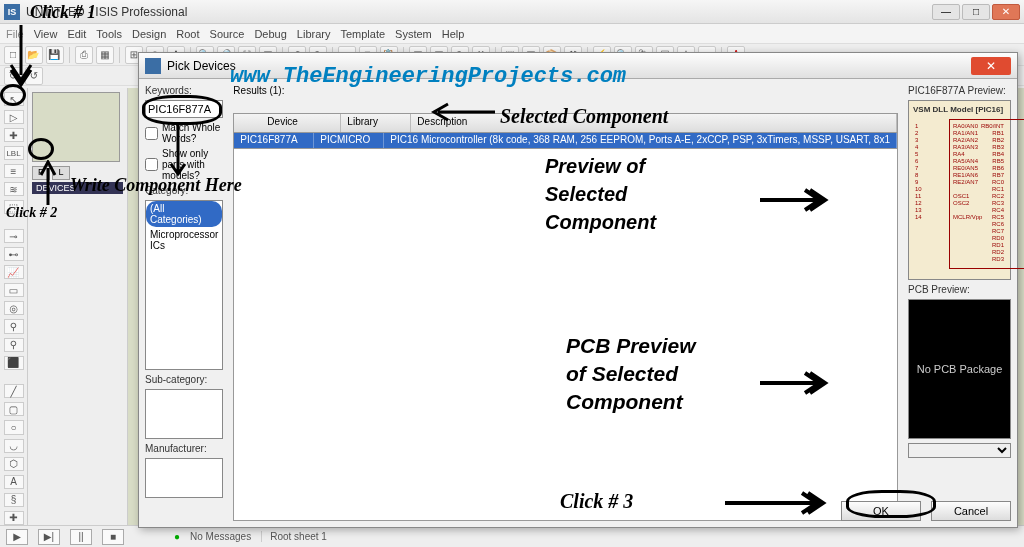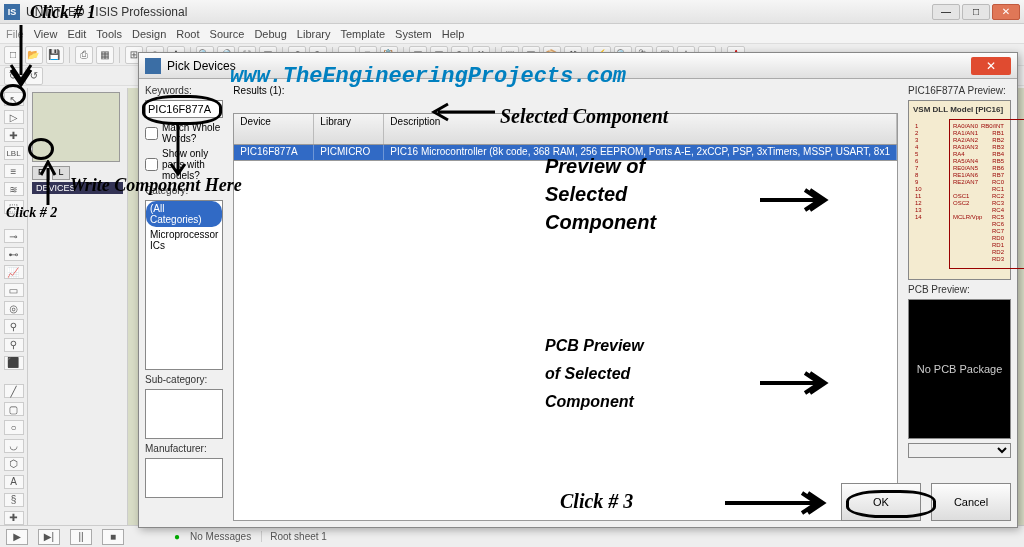--- a/index.html
+++ b/index.html
@@ -45,36 +45,36 @@
   .dlg-left label { color:#333; }
   .dlg-left input[type=text] { width:100%; border:1px solid #888; padding:2px; font-size:11px;}
   .dlg-left .chk { display:flex; align-items:center; gap:4px;}
   .dlg-left .listbox { border:1px solid #888; background:#fff; height:170px; overflow:auto;}
   .dlg-left .listbox .item { padding:2px 4px; font-size:10px;}
   .dlg-left .listbox .item.sel { background:#316ac5; color:#fff;border-radius:10px;}
   .dlg-left .smallbox { border:1px solid #888; background:#fff; height:50px;}
 
   .dlg-mid { flex:1; padding:6px 4px; display:flex; flex-direction:column;}
   .dlg-mid .res-label { font-size:10px; margin-bottom:17px;}
-  .dlg-mid .res-header { height:32px; background:linear-gradient(#f4f4f4,#ddd); border:1px solid #999; display:flex; font-size:10px;}
+  .dlg-mid .res-header { height:20px; background:linear-gradient(#f4f4f4,#ddd); border:1px solid #999; display:flex; font-size:10px;padding-left:27px;}
   .dlg-mid .res-header div { padding:2px 6px; border-right:1px solid #bbb;}
   .dlg-mid .res-row { height:16px; background:#316ac5; color:#fff; display:flex; font-size:10px; border:1px solid #999; border-top:none;}
   .dlg-mid .res-row div { padding:1px 6px; border-right:1px solid rgba(255,255,255,0.3); overflow:hidden; white-space:nowrap;}
   .dlg-mid .res-body { flex:1; background:#fff; border:1px solid #999; border-top:none;}
 
   .dlg-right { width:190px; padding:6px; display:flex; flex-direction:column; gap:4px;}
   .dlg-right .sect-label { font-size:10px; color:#333;}
   .dlg-right .schematic { height:180px; background:#f4ebd0; border:1px solid #888; position:relative; font-size:6px; color:#900; padding:4px;}
   .dlg-right .schematic .chip { position:absolute; left:40px; top:18px; width:100px; height:150px; border:1px solid #900;}
   .dlg-right .schematic .model { font-size:8px; color:#333;font-weight:bold;}
   .dlg-right .pcb { height:140px; background:#000; border:1px solid #888; display:flex; align-items:center; justify-content:center; color:#ccc; font-size:11px;}
   .dlg-right select { width:100%; border:1px solid #888; font-size:10px;}
 
   .dlg-buttons { position:absolute; bottom:6px; right:6px; display:flex; gap:10px;}
-  .dlg-buttons button { width:80px; height:38px; border:1px solid #888; background:linear-gradient(#fdfdfd,#ddd); font-size:11px;}
+  .dlg-buttons button { width:80px; height:20px; border:1px solid #888; background:linear-gradient(#fdfdfd,#ddd); font-size:11px;}
 
   
   .anno { position:absolute; font-family: "Comic Sans MS", cursive; font-style: italic; font-weight: bold; color:#000; pointer-events:none; z-index:50;}
   .circle-anno { position:absolute; border:3px solid #000; border-radius:50%; pointer-events:none; z-index:50;}
   .watermark { position:absolute; top:64px; left:230px; font-family:"Courier New",monospace; font-size:22px; font-weight:bold; font-style:italic; color:#0080c0; z-index:60; pointer-events:none;}
 </style>
 </head>
 <body>
 
 <div class="titlebar">
@@ -293,21 +293,21 @@
 
 <div class="anno" style="top:152px; left:545px; font-size:20px; line-height:28px;">
   <span>Preview of</span><br>
   <span>Selected</span><br>
   <span>Component</span>
 </div>
 <svg style="position:absolute; top:185px; left:755px; z-index:50;" width="75" height="30">
     <path d="M5 15 L65 15 M55 5 L70 15 L55 25 M50 5 L65 15 L50 25" stroke="#000" stroke-width="4" fill="none"></path>
   </svg>
 
-<div class="anno" style="top:332px; left:545px; font-size:16px; line-height:28px;">
+<div class="anno" style="top:332px; left:566px; font-size:21px; line-height:28px;">
   <span>PCB Preview</span><br>
   <span>of Selected</span><br>
   <span>Component</span>
 </div>
 <svg style="position:absolute; top:368px; left:755px; z-index:50;" width="75" height="30">
     <path d="M5 15 L65 15 M55 5 L70 15 L55 25 M50 5 L65 15 L50 25" stroke="#000" stroke-width="4" fill="none"></path>
   </svg>
 
 <div class="anno" style="top:490px; left:560px; font-size:20px;">Click # 3</div>
 <svg style="position:absolute; top:488px; left:720px; z-index:50;" width="110" height="30">

